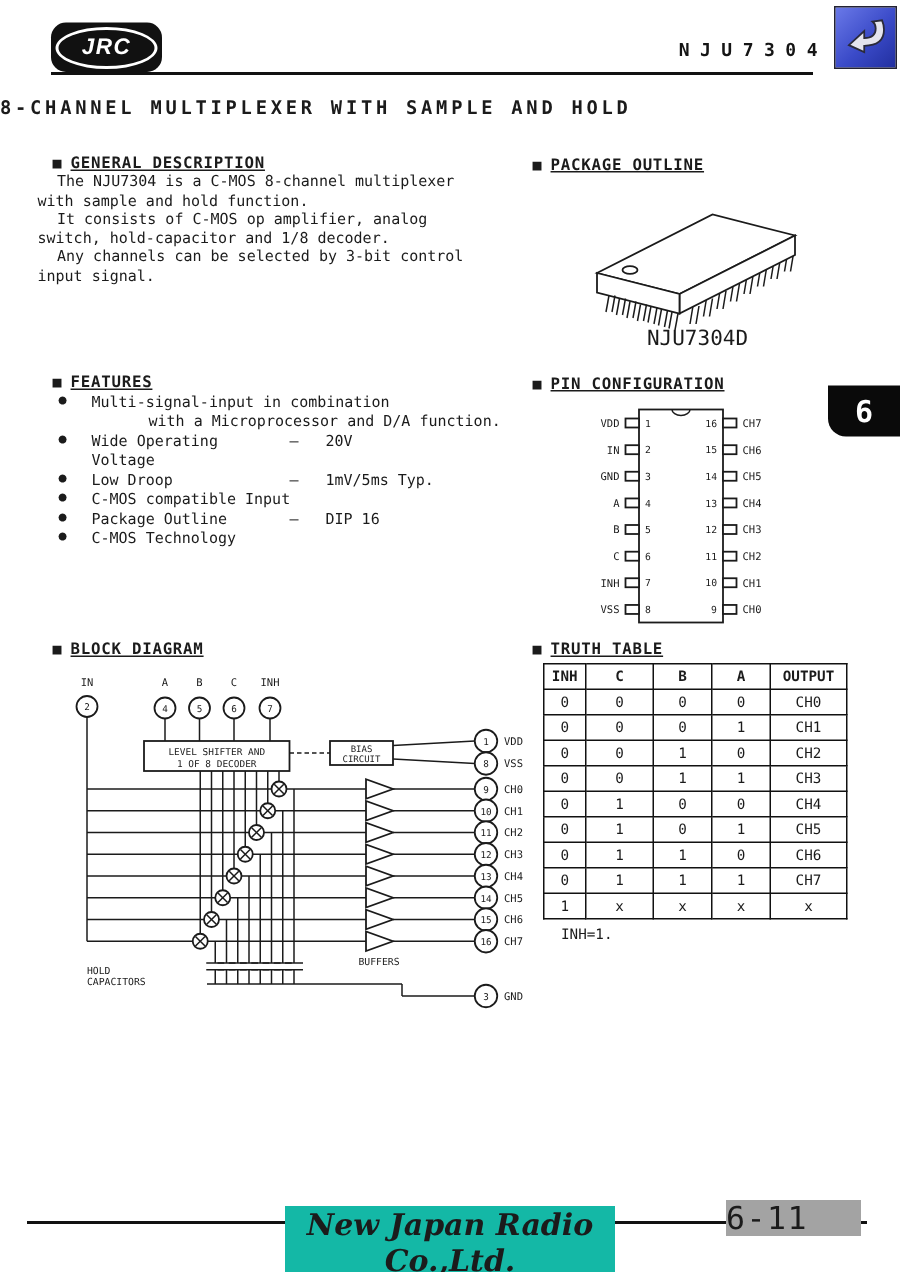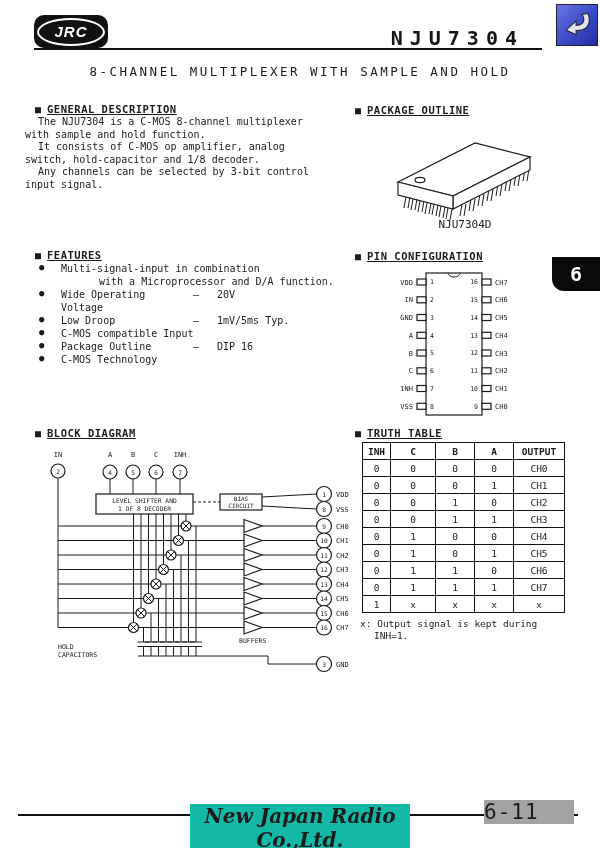--- a/index.html
+++ b/index.html
@@ -7,47 +7,47 @@
         font-family:"DejaVu Sans Mono",monospace;color:#1b1b1b;overflow:hidden;}
   .abs{position:absolute;}
 
   
   .logo{left:34px;top:15px;width:74px;height:33px;background:#111;border-radius:10px;
         display:flex;align-items:center;justify-content:center;}
   .logo-oval{width:64px;height:24px;border:2px solid #fff;border-radius:50%;
         display:flex;align-items:center;justify-content:center;}
   .logo-text{color:#fff;font-weight:bold;font-size:15px;letter-spacing:1px;
         font-family:"Liberation Sans",sans-serif;font-style:italic;}
-  .partno{right:76px;top:26px;font-size:20px;font-weight:bold;letter-spacing:7px;color:#151515;}
+  .partno{right:48px;top:26px;font-size:12px;font-weight:bold;letter-spacing:7px;color:#151515;}
   .hrule{left:34px;top:48px;width:508px;height:2px;background:#111;}
   .backbtn{left:556px;top:4px;width:40px;height:40px;border:1px solid #223;
         background:linear-gradient(135deg,#6a79e8 0%,#3a4ac8 55%,#222fa0 100%);
         display:flex;align-items:center;justify-content:center;cursor:pointer;}
-  .doc-title{left:0;top:64px;width:600px;text-align:center;font-size:12.5px;font-weight:normal;
+  .doc-title{left:0;top:64px;width:600px;text-align:left;font-size:12.5px;font-weight:bold;
         letter-spacing:2.5px;}
 
   
   .sec{display:flex;align-items:center;gap:6px;font-size:10.5px;font-weight:bold;}
   .sec .sq{font-size:10px;}
   .sec .t{text-decoration:underline;letter-spacing:0.5px;}
 
   
   .desc{left:25px;top:116px;width:306px;font-size:10px;line-height:1.26;}
   .desc p{margin:0;text-indent:13px;}
 
   
   .features{left:35px;top:262px;width:310px;font-size:10px;line-height:1.3;}
   .feat-row{display:flex;}
   .feat-bullet{width:22px;padding-left:4px;font-size:9px;}
   .feat-label{width:132px;}
   .feat-dash{width:24px;}
   .feat-cont{margin-left:64px;}
 
   
-  .pkg-label{left:395px;top:218px;width:140px;text-align:center;font-size:11px;}
+  .pkg-label{left:395px;top:218px;width:140px;text-align:center;font-size:14px;}
 
   
   .tt{left:362px;top:442px;border-collapse:collapse;font-size:9.5px;}
   .tt th,.tt td{border:1.5px solid #111;text-align:center;padding:0;height:16px;}
   .tt th{font-weight:bold;}
   .tt .c-inh{width:27px;} .tt .c-c{width:44px;} .tt .c-b{width:38px;}
   .tt .c-a{width:38px;} .tt .c-out{width:50px;}
   .tt-note{left:360px;top:618px;width:210px;font-size:9.5px;line-height:1.3;}
   .tt-note .l2{margin-left:14px;}
 
@@ -489,21 +489,20 @@
     <tr>
           <td>1</td>
           <td>x</td>
           <td>x</td>
           <td>x</td>
           <td>x</td>
         </tr>
   </tbody>
     </table>
   <div class="abs tt-note">
-    <div>x: Output signal is kept during</div>
     <div class="l2">INH=1.</div>
   </div>
 
   <div class="abs f-line"></div>
   <div class="abs f-company">New Japan Radio Co.,Ltd.</div>
   <div class="abs f-page">6-11</div>
 
 </div>
 
 </body></html>

